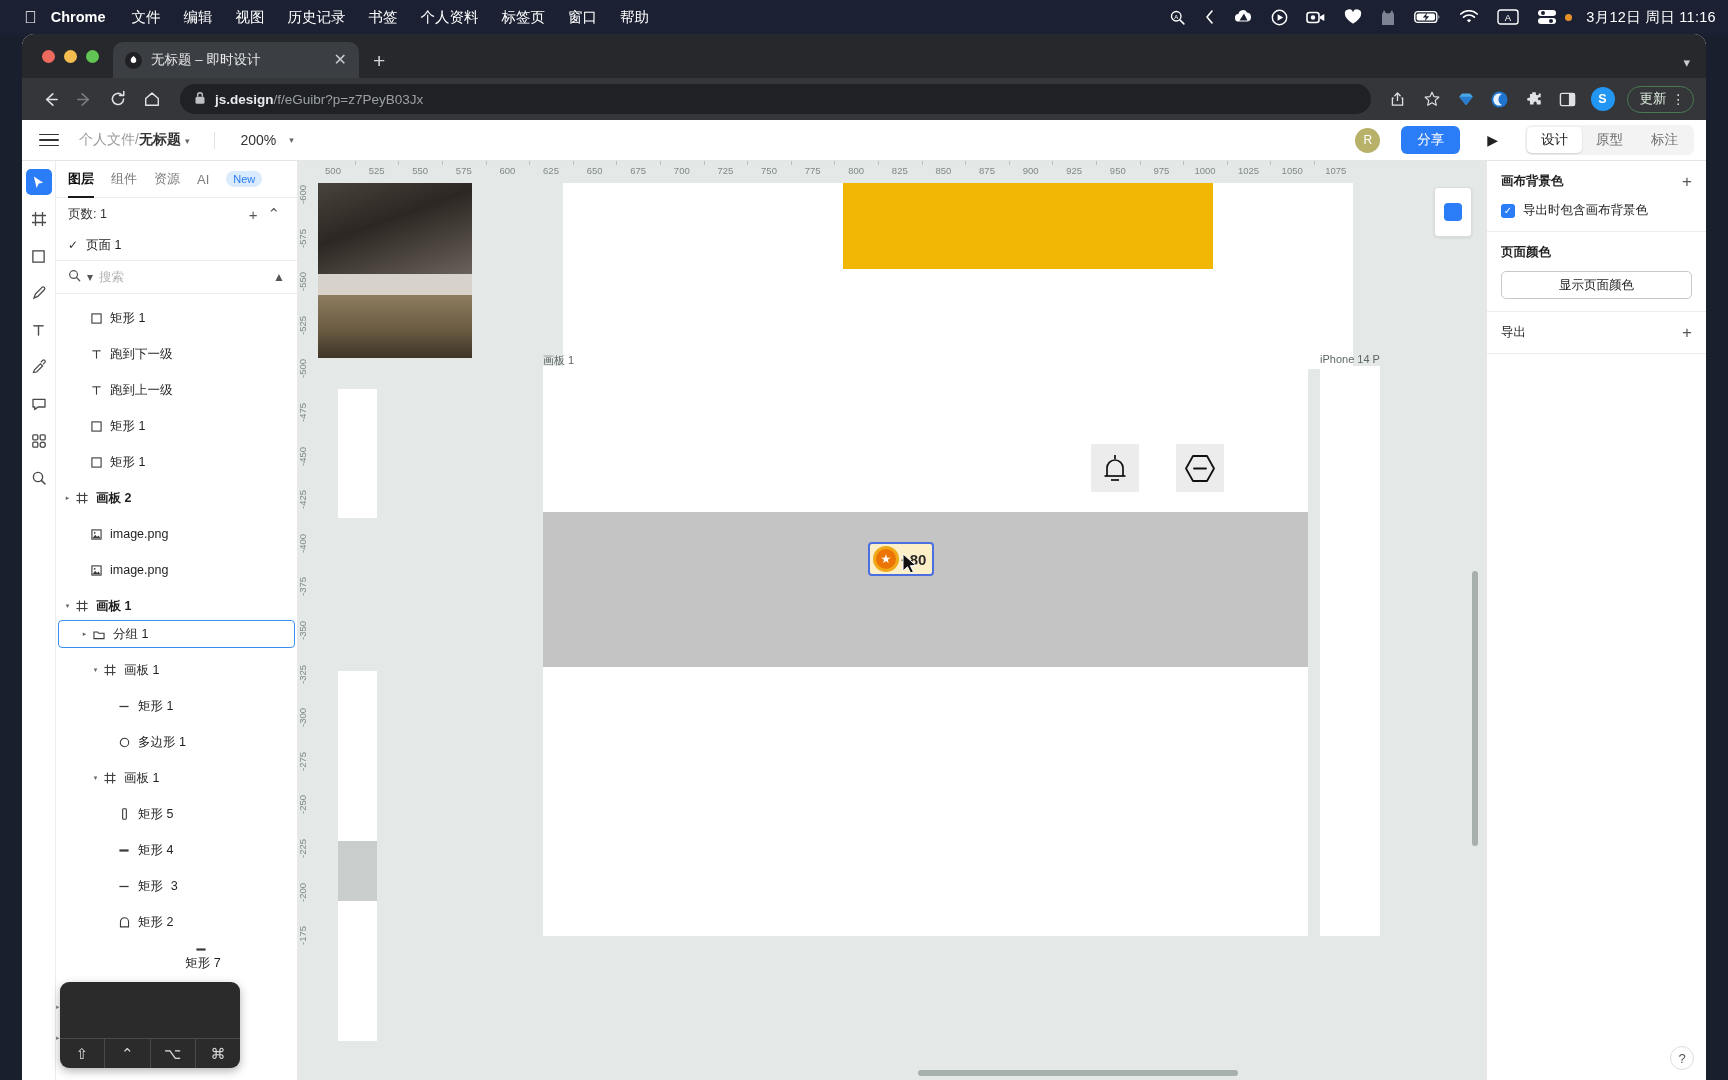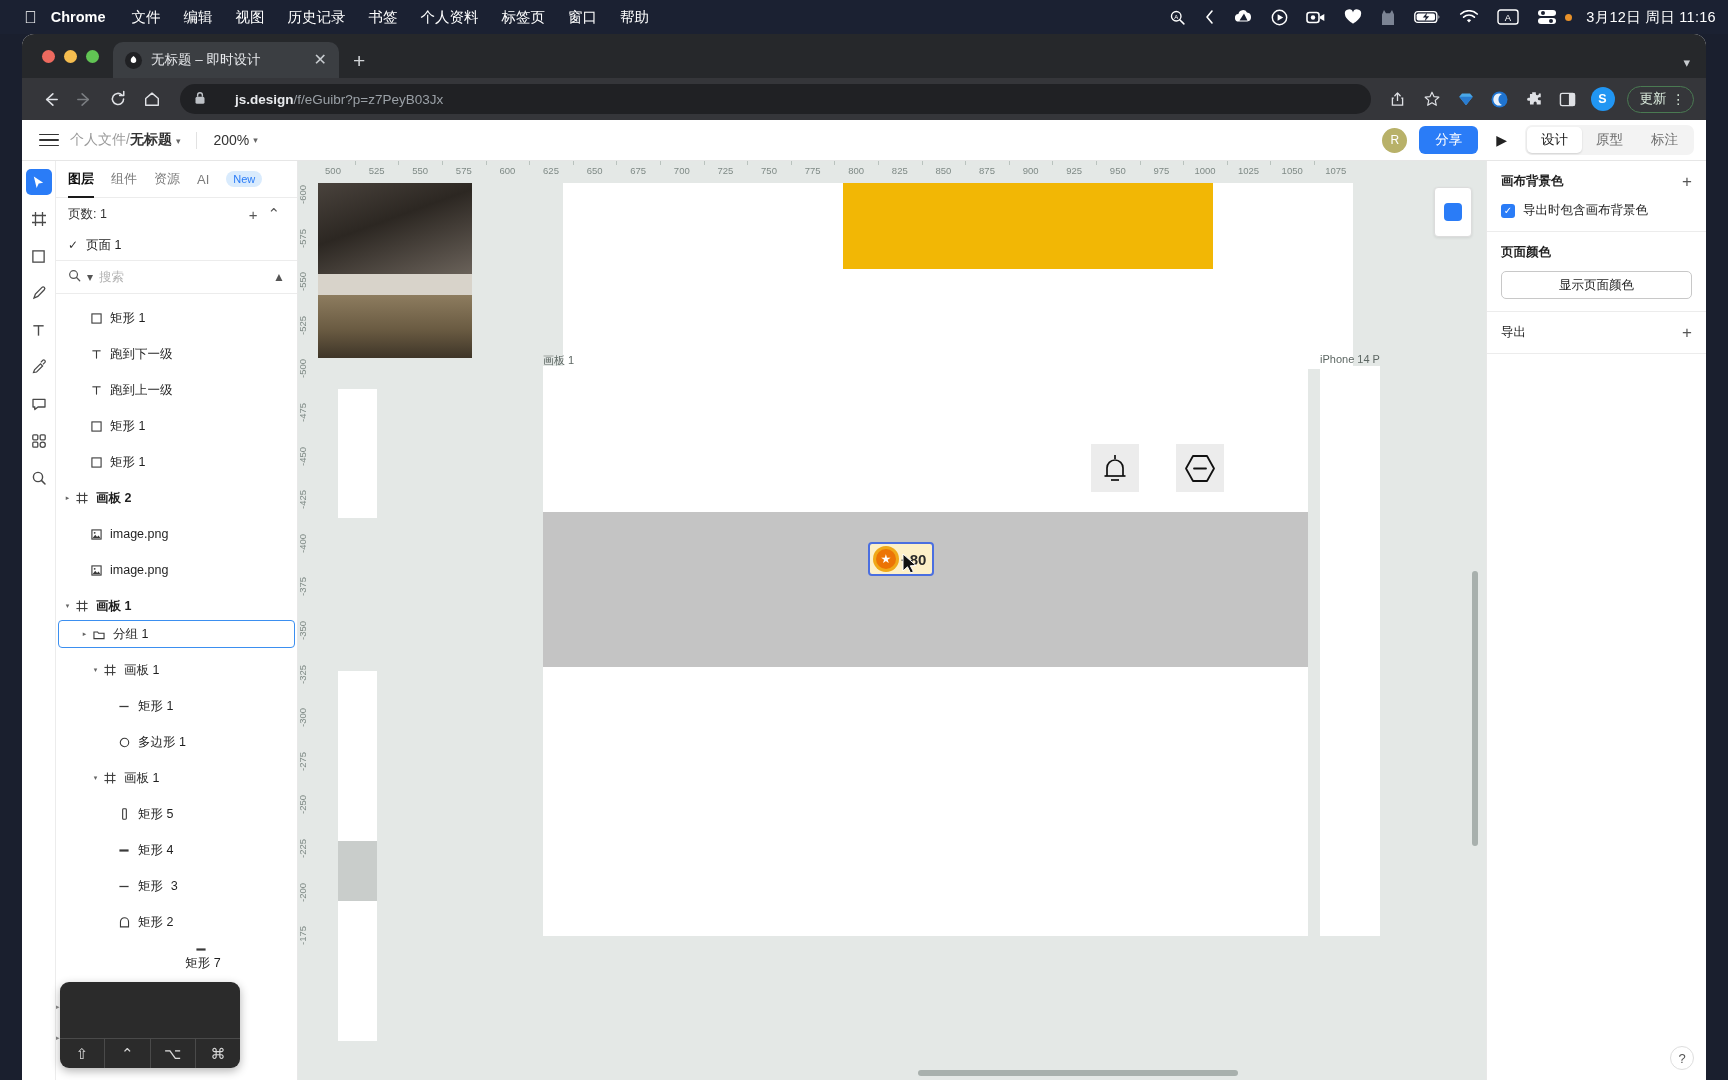--- a/index.html
+++ b/index.html
@@ -33,21 +33,21 @@
     background: #fff; border-radius: 12px 12px 0 0; overflow: hidden;
   }
   .tabstrip {
     height: 44px; background: #26282b; display: flex; align-items: flex-end;
     padding-left: 12px; position: relative;
   }
   .traffic { display: flex; align-items: center; gap: 9px; height: 44px; padding: 0 10px 0 8px; }
   .tl { width: 13px; height: 13px; border-radius: 50%; }
   .tl.r { background: #ee6a5f; } .tl.y { background: #f5bd4f; } .tl.g { background: #61c454; }
   .tab {
-    height: 36px; width: 226px; background: #3b3e42; border-radius: 10px 10px 0 0;
+    height: 36px; width: 246px; background: #3b3e42; border-radius: 10px 10px 0 0;
     display: flex; align-items: center; padding: 0 8px 0 12px; gap: 9px;
     color: #e8eaed; font-size: 13.5px; margin-left: 4px;
   }
   .tab .favicon {
     width: 17px; height: 17px; border-radius: 50%; background: #202124;
     display: flex; align-items: center; justify-content: center; flex: 0 0 auto;
   }
   .tab .title { flex: 1; white-space: nowrap; overflow: hidden; }
   .tab .x { font-size: 16px; color: #c8ccd0; padding: 0 4px; line-height: 1; }
   .newtab { color: #d0d3d6; font-size: 21px; margin: 0 0 7px 14px; line-height: 1; }
@@ -60,40 +60,40 @@
   .navbtn {
     width: 32px; height: 32px; display: flex; align-items: center; justify-content: center;
     color: #dfe1e5; flex: 0 0 auto;
   }
   .navbtn.dim { color: #7a7d81; }
   .urlbox {
     flex: 1; height: 30px; background: #202124; border-radius: 15px;
     display: flex; align-items: center; padding: 0 14px; gap: 9px;
     margin: 0 10px; color: #e4e6eb; font-size: 13.5px;
   }
-  .url-text { color: #9aa0a6; margin-left: 20px; }
+  .url-text { color: #9aa0a6; }
   .url-text b { color: #e8eaed; font-weight: bold; }
   .ext-icons { display: flex; align-items: center; gap: 4px; }
   .ext { width: 30px; height: 30px; display: flex; align-items: center; justify-content: center; }
   .avatar-s {
     width: 24px; height: 24px; border-radius: 50%; background: #2196f3; color: #fff;
     display: flex; align-items: center; justify-content: center; font-size: 12.5px; font-weight: bold;
     margin: 0 4px;
   }
   .update-btn {
     height: 27px; border: 1px solid #4a7a52; border-radius: 14px; color: #d7e7d9;
     display: flex; align-items: center; gap: 5px; padding: 0 8px 0 12px; font-size: 13.5px;
     margin-left: 4px;
   }
 
   
   .app { position: relative; height: 960px; background: #fff; }
   .app-toolbar {
     height: 41px; background: #fff; border-bottom: 1px solid #e6e6e6;
-    display: flex; align-items: center; padding: 0 12px; gap: 0;
+    display: flex; align-items: center; padding: 0 12px; gap: 9px;
   }
   .burger { width: 30px; height: 26px; display: flex; flex-direction: column;
     justify-content: center; gap: 4px; padding: 0 5px; }
   .burger i { display: block; height: 1.6px; background: #333; border-radius: 1px; }
   .breadcrumb { font-size: 14px; color: #333; margin-left: 6px; white-space: nowrap; }
   .breadcrumb .muted { color: #9b9b9b; }
   .breadcrumb b { font-weight: bold; }
   .caret { font-size: 9px; color: #666; margin-left: 4px; }
   .vdiv { width: 1px; height: 17px; background: #e2e2e2; margin: 0 16px; }
   .zoomlbl { font-size: 14px; color: #333; }

